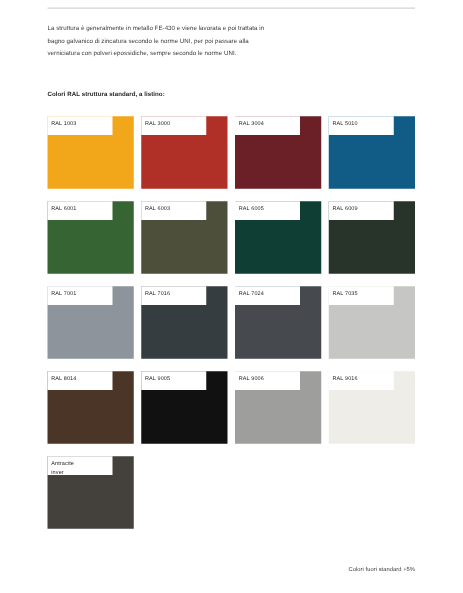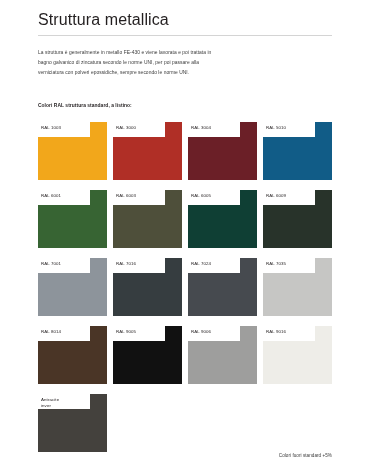--- a/index.html
+++ b/index.html
@@ -122,21 +122,20 @@
     width: 294px;
     height: 14px;
   }
 </style>
 </head>
 <body>
 
 <div class="page">
   <div class="inner">
 
-    <h1 class="page-title">Struttura metallica</h1>
     <div class="title-rule"></div>
 
     <p class="intro">La struttura è generalmente in metallo FE-430 e viene lavorata e poi trattata in bagno galvanico di zincatura secondo le norme UNI, per poi passare alla verniciatura con polveri epossidiche, sempre secondo le norme UNI.</p>
 
     <div class="section-note">Colori RAL struttura standard, a listino:</div>
 
     <div class="swatch-grid">
         <div class="swatch" style="background: rgb(242, 167, 27);">
           <div class="notch"></div>
           <div class="label">RAL 1003</div>

